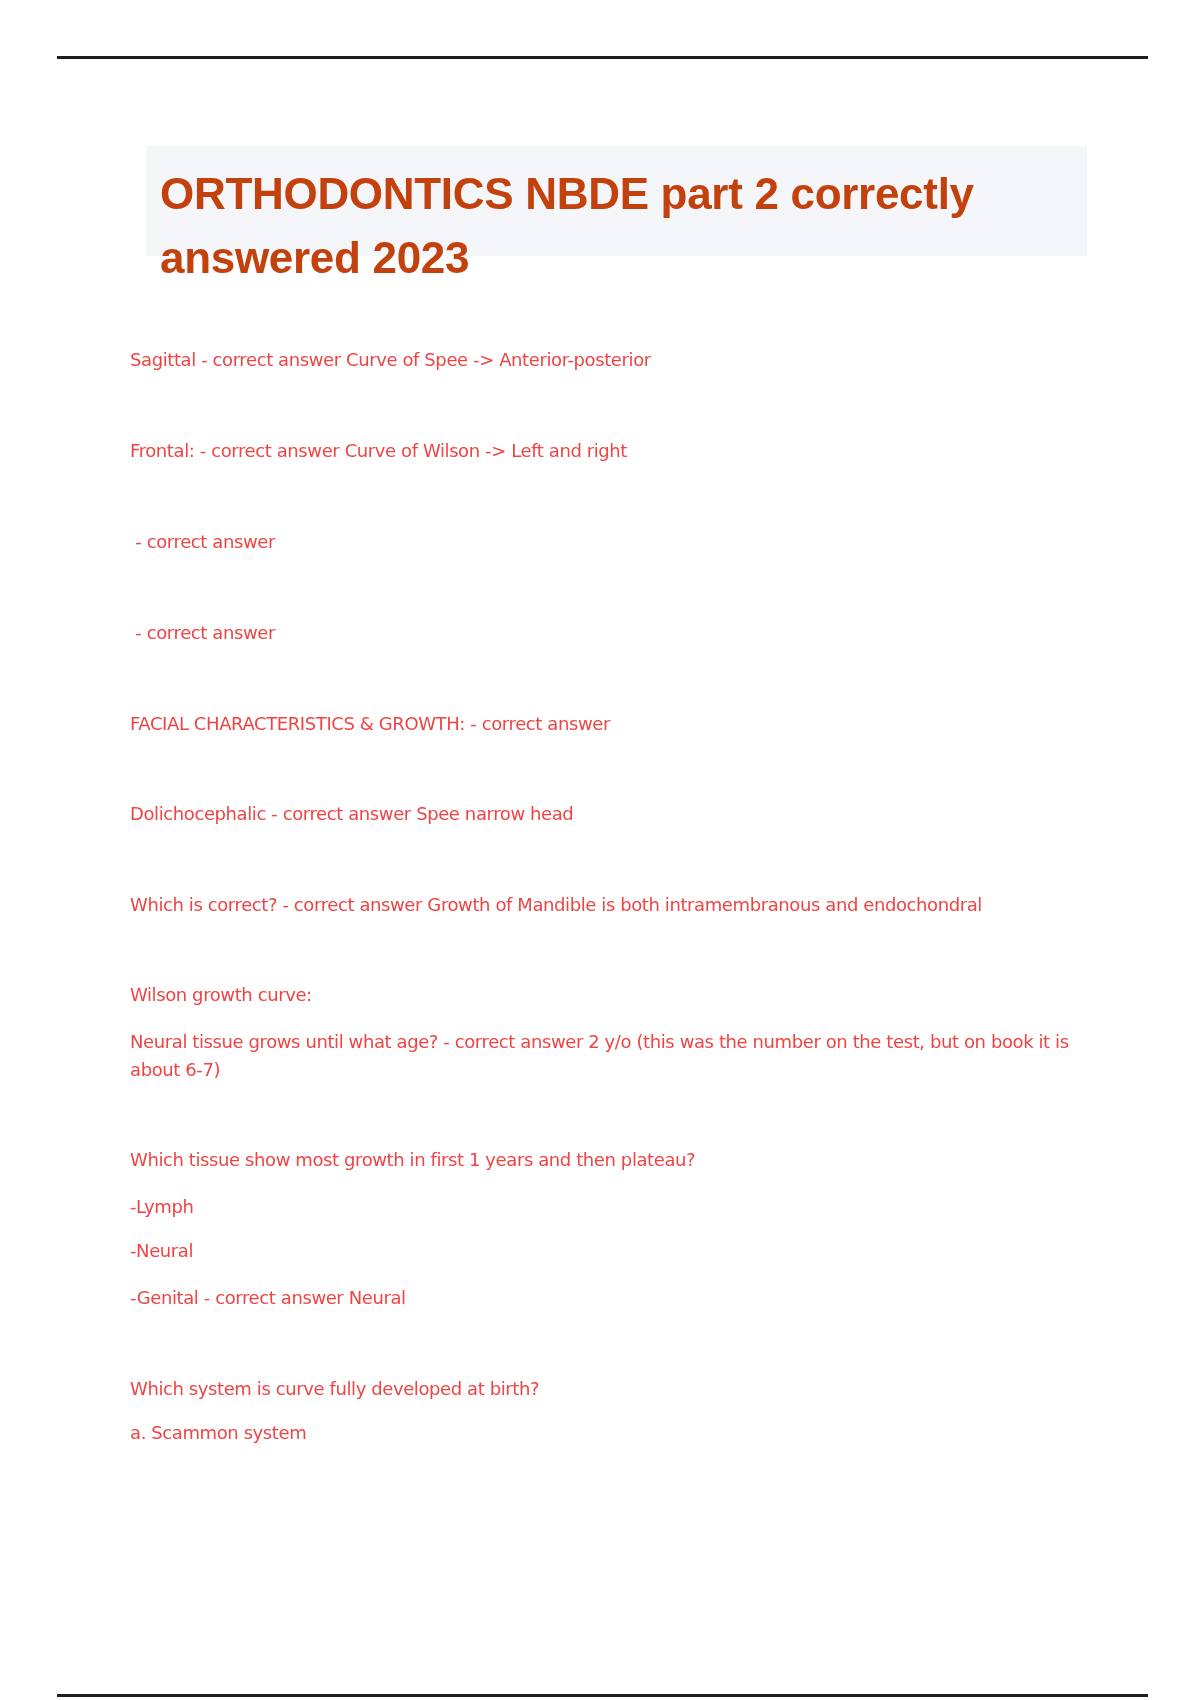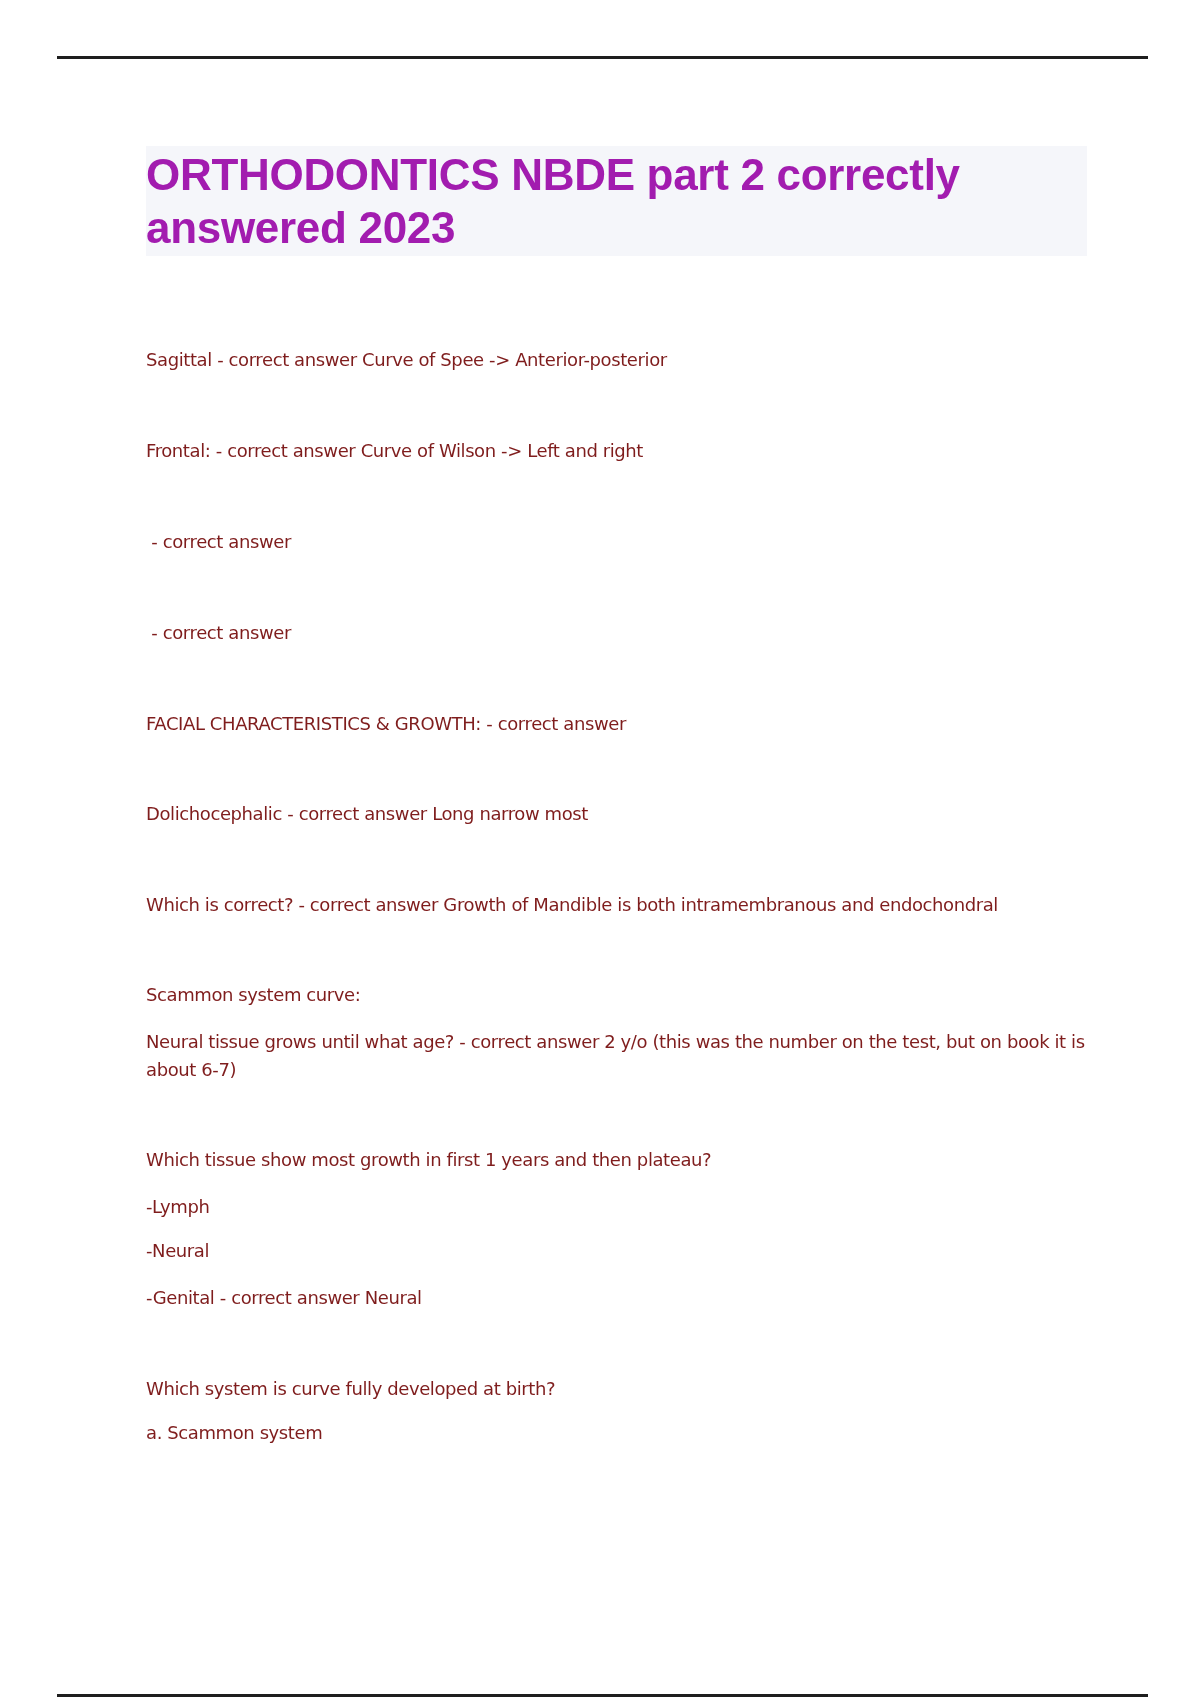--- a/index.html
+++ b/index.html
@@ -5,48 +5,48 @@
   html, body { margin: 0; padding: 0; background: #ffffff; }
   body { width: 1200px; height: 1700px; position: relative; overflow: hidden; }
   .rule { position: absolute; left: 57px; width: 1091px; height: 3px; background: #1e1e1e; }
   .rule.top { top: 56px; }
   .rule.bottom { top: 1694px; }
   .title-box {
     position: absolute; left: 146px; top: 146px; width: 941px; height: 110px;
     background: #f5f6fa;
   }
   .title {
-    margin: 0; padding: 2px 0 0 0;
+    margin: 14px; padding: 2px 0 0 0;
     font-family: "Liberation Sans", sans-serif; font-weight: bold;
-    font-size: 44px; line-height: 53px; color: #a21caf; letter-spacing: -0.3px;
+    font-size: 44px; line-height: 64px; color: #c2410c; letter-spacing: -0.3px;
   }
   .line {
-    position: absolute; left: 146px;
-    font-family: "DejaVu Sans", sans-serif; font-size: 18px; color: #7f1d1d;
+    position: absolute; left: 130px;
+    font-family: "DejaVu Sans", sans-serif; font-size: 18px; color: #ef4444;
     line-height: 28px; white-space: nowrap; letter-spacing: -0.4px;
   }
   .line.wrap { white-space: normal; width: 950px; }
 </style>
 </head>
 <body>
 
 <div class="rule top"></div>
 
 <div class="title-box">
   <h1 class="title">ORTHODONTICS NBDE part 2 correctly answered 2023</h1>
 </div>
 
 <div class="line" style="top:346px">Sagittal - correct answer Curve of Spee -&gt; Anterior-posterior</div>
 <div class="line" style="top:437px">Frontal: - correct answer Curve of Wilson -&gt; Left and right</div>
 <div class="line" style="top:528px; white-space:pre"> - correct answer</div>
 <div class="line" style="top:619px; white-space:pre"> - correct answer</div>
 <div class="line" style="top:710px">FACIAL CHARACTERISTICS &amp; GROWTH: - correct answer</div>
-<div class="line" style="top:800px">Dolichocephalic - correct answer Long narrow most</div>
+<div class="line" style="top:800px">Dolichocephalic - correct answer Spee narrow head</div>
 <div class="line" style="top:891px">Which is correct? - correct answer Growth of Mandible is both intramembranous and endochondral</div>
-<div class="line" style="top:981px">Scammon system curve:</div>
+<div class="line" style="top:981px">Wilson growth curve:</div>
 <div class="line wrap" style="top:1028px">Neural tissue grows until what age? - correct answer 2 y/o (this was the number on the test, but on book it is about 6-7)</div>
 <div class="line" style="top:1146px">Which tissue show most growth in first 1 years and then plateau?</div>
 <div class="line" style="top:1193px">-Lymph</div>
 <div class="line" style="top:1237px">-Neural</div>
 <div class="line" style="top:1284px">-Genital - correct answer Neural</div>
 <div class="line" style="top:1375px">Which system is curve fully developed at birth?</div>
 <div class="line" style="top:1419px">a. Scammon system</div>
 
 <div class="rule bottom"></div>
 

